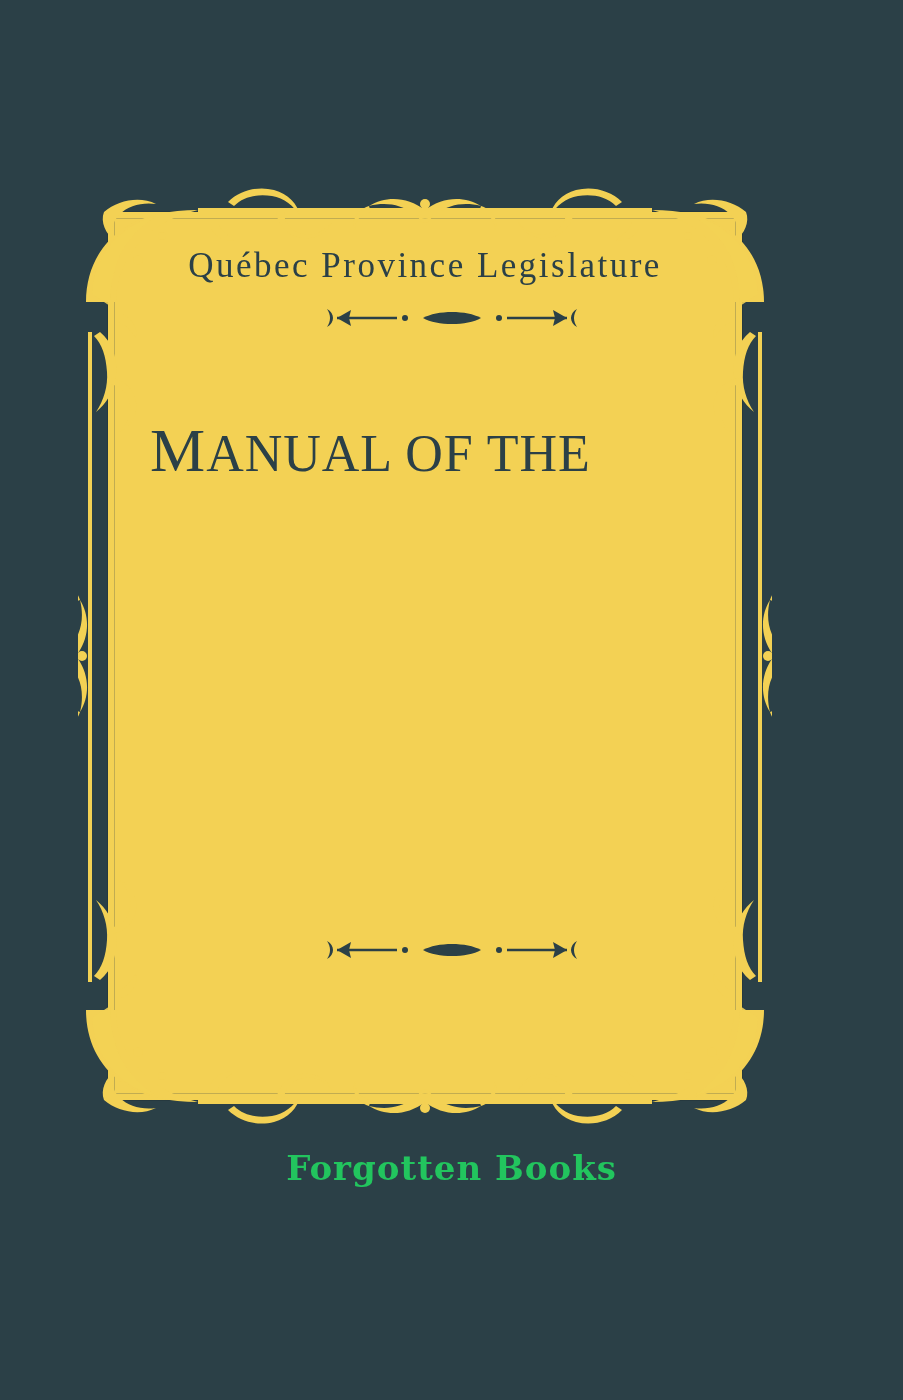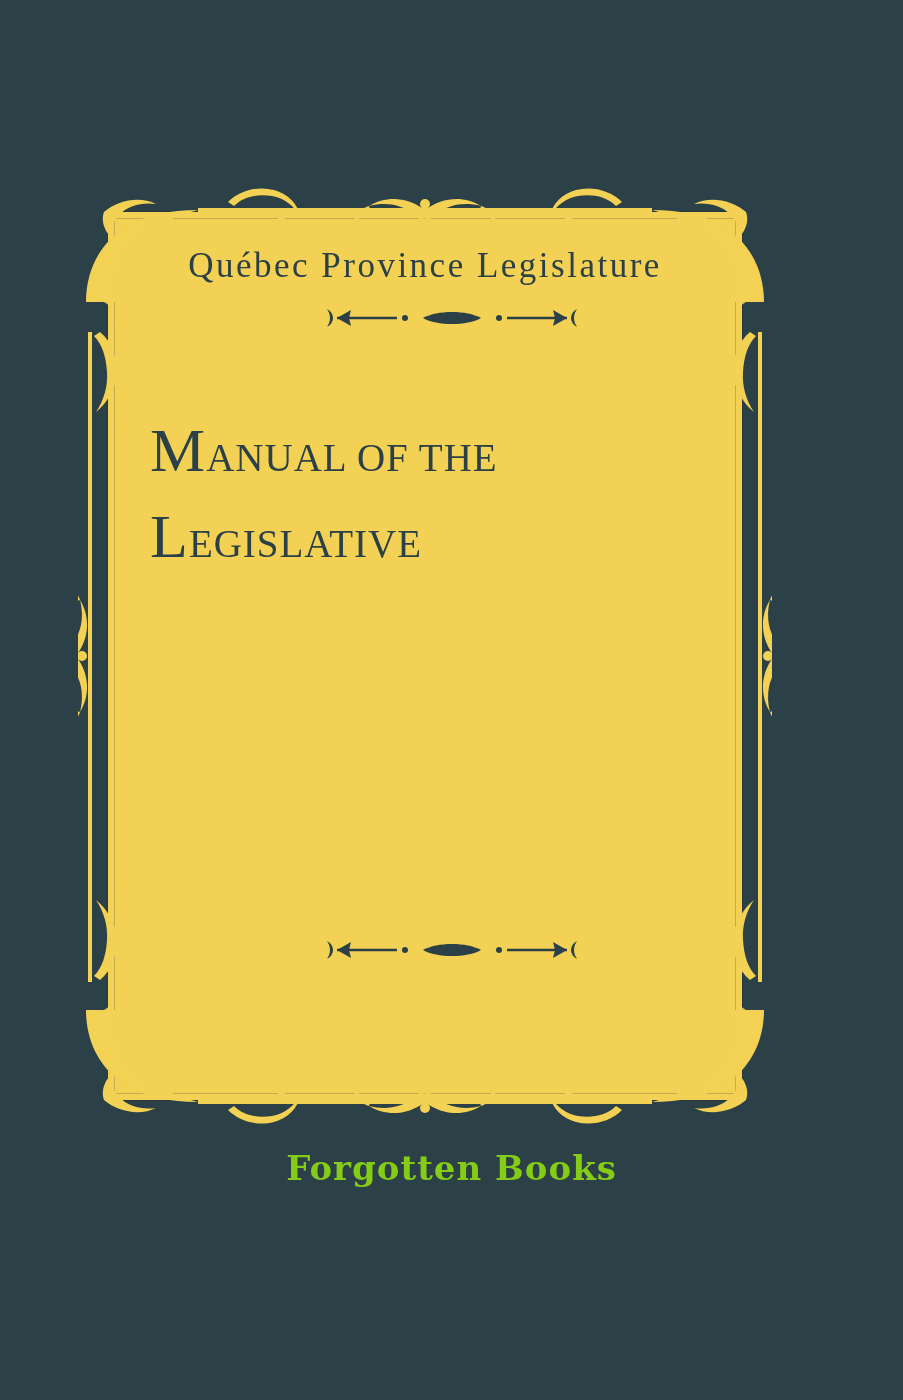--- a/index.html
+++ b/index.html
@@ -91,30 +91,30 @@
     font-size: 62px;
     line-height: 1.38;
     letter-spacing: 1px;
   }
   .title-line {
     display: block;
     white-space: nowrap;
   }
   
   .tl-big { font-size: 62px; }
-  .tl-sm { font-size: 39px; }
+  .tl-sm { font-size: 52px; }
 
   
   .publisher {
     position: absolute;
     left: 0;
     top: 1148px;
     width: 903px;
     text-align: center;
-    color: #84cc16;
+    color: #22c55e;
     font-family: "DejaVu Serif", serif;
     font-weight: bold;
     font-size: 34px;
     letter-spacing: 1px;
   }
 </style>
 </head>
 <body>
 
 <div class="cover">
@@ -185,21 +185,20 @@
     <circle cx="172" cy="13" r="3" fill="#2b4047"></circle>
     <path d="M96,13 C110,5 140,5 154,13 C140,21 110,21 96,13 Z" fill="#2b4047"></path>
     <path d="M10,13 L24,5 L22,13 L24,21 Z" fill="#2b4047"></path>
     <path d="M240,13 L226,5 L228,13 L226,21 Z" fill="#2b4047"></path>
     <path d="M0,4 C8,8 8,18 0,22 C4,16 4,10 0,4 Z" fill="#2b4047"></path>
     <path d="M250,4 C242,8 242,18 250,22 C246,16 246,10 250,4 Z" fill="#2b4047"></path>
   </svg>
 
   <div class="title">
       <span class="title-line"><span class="tl-big">M</span><span class="tl-sm">ANUAL OF THE</span></span>
-      <span class="title-line"><span class="tl-big">L</span><span class="tl-sm">EGISLATIVE</span></span>
     </div>
 
   <svg class="divider divider-bottom" viewBox="0 0 250 26" xmlns="http://www.w3.org/2000/svg">
     <path d="M10,13 L70,13" stroke="#2b4047" stroke-width="2.5"></path>
     <path d="M180,13 L240,13" stroke="#2b4047" stroke-width="2.5"></path>
     <circle cx="78" cy="13" r="3" fill="#2b4047"></circle>
     <circle cx="172" cy="13" r="3" fill="#2b4047"></circle>
     <path d="M96,13 C110,5 140,5 154,13 C140,21 110,21 96,13 Z" fill="#2b4047"></path>
     <path d="M10,13 L24,5 L22,13 L24,21 Z" fill="#2b4047"></path>
     <path d="M240,13 L226,5 L228,13 L226,21 Z" fill="#2b4047"></path>

